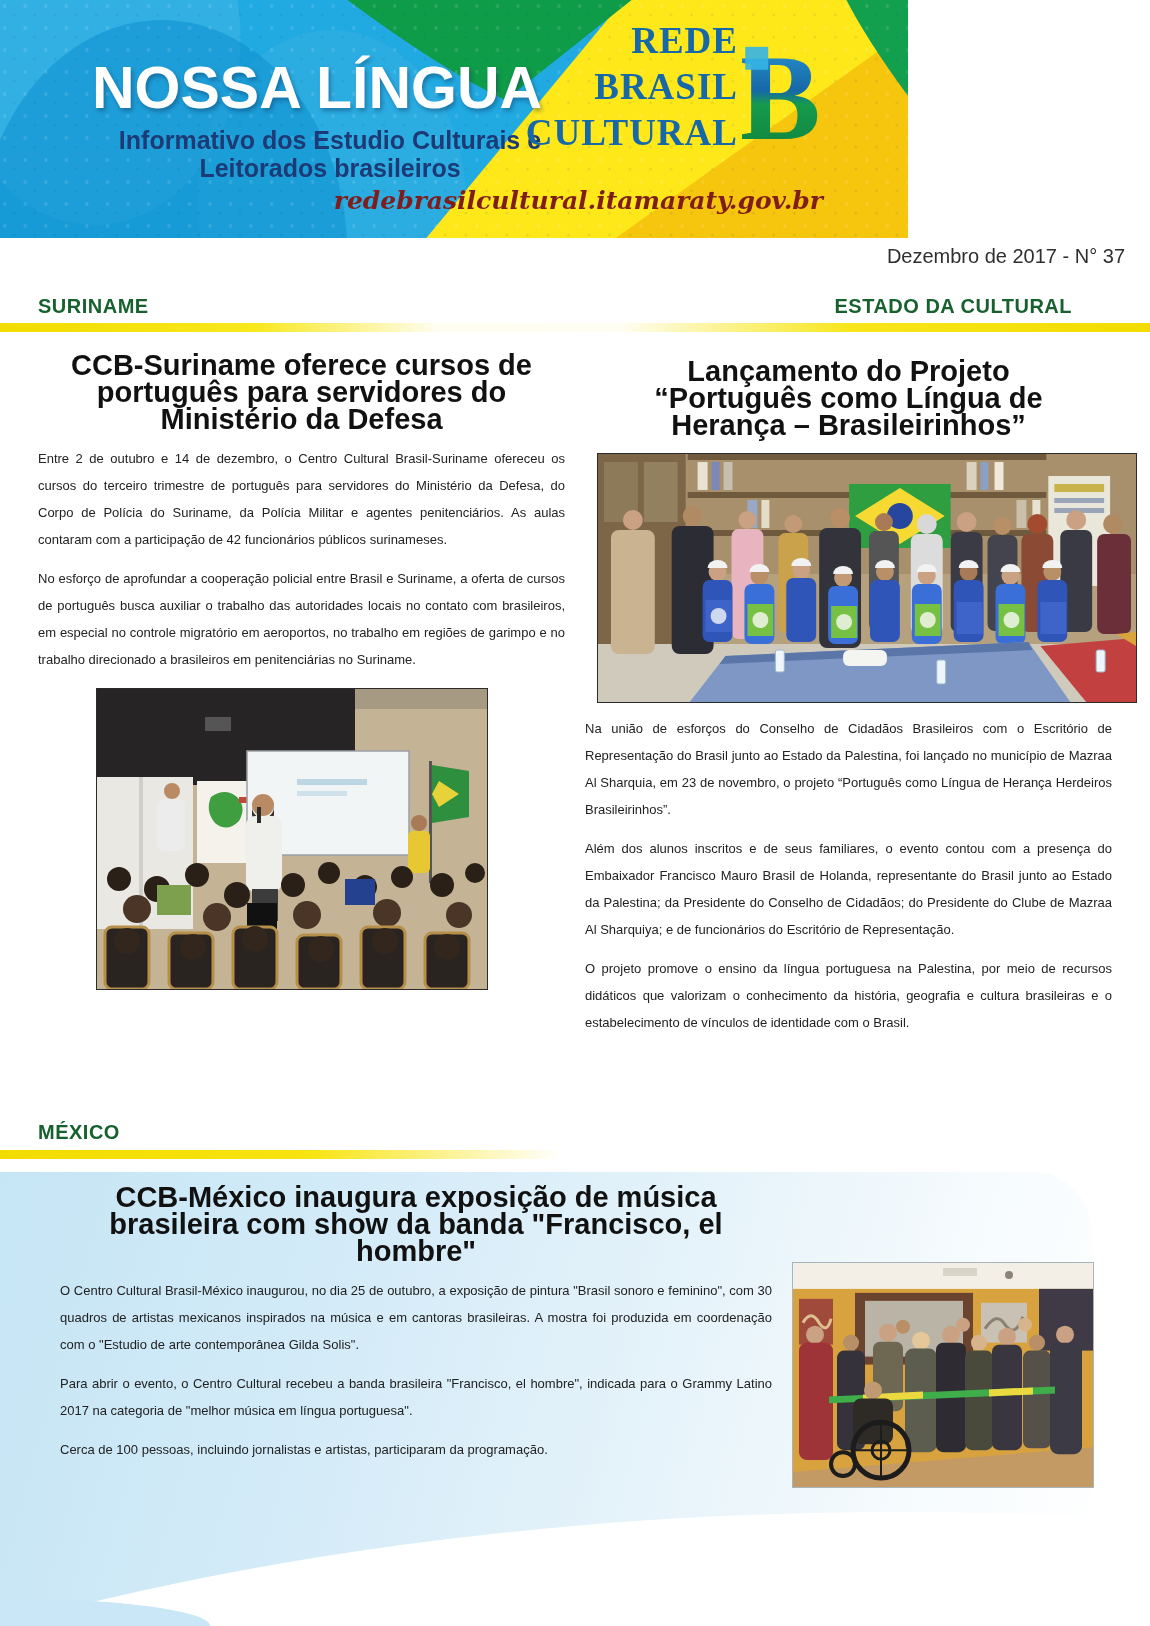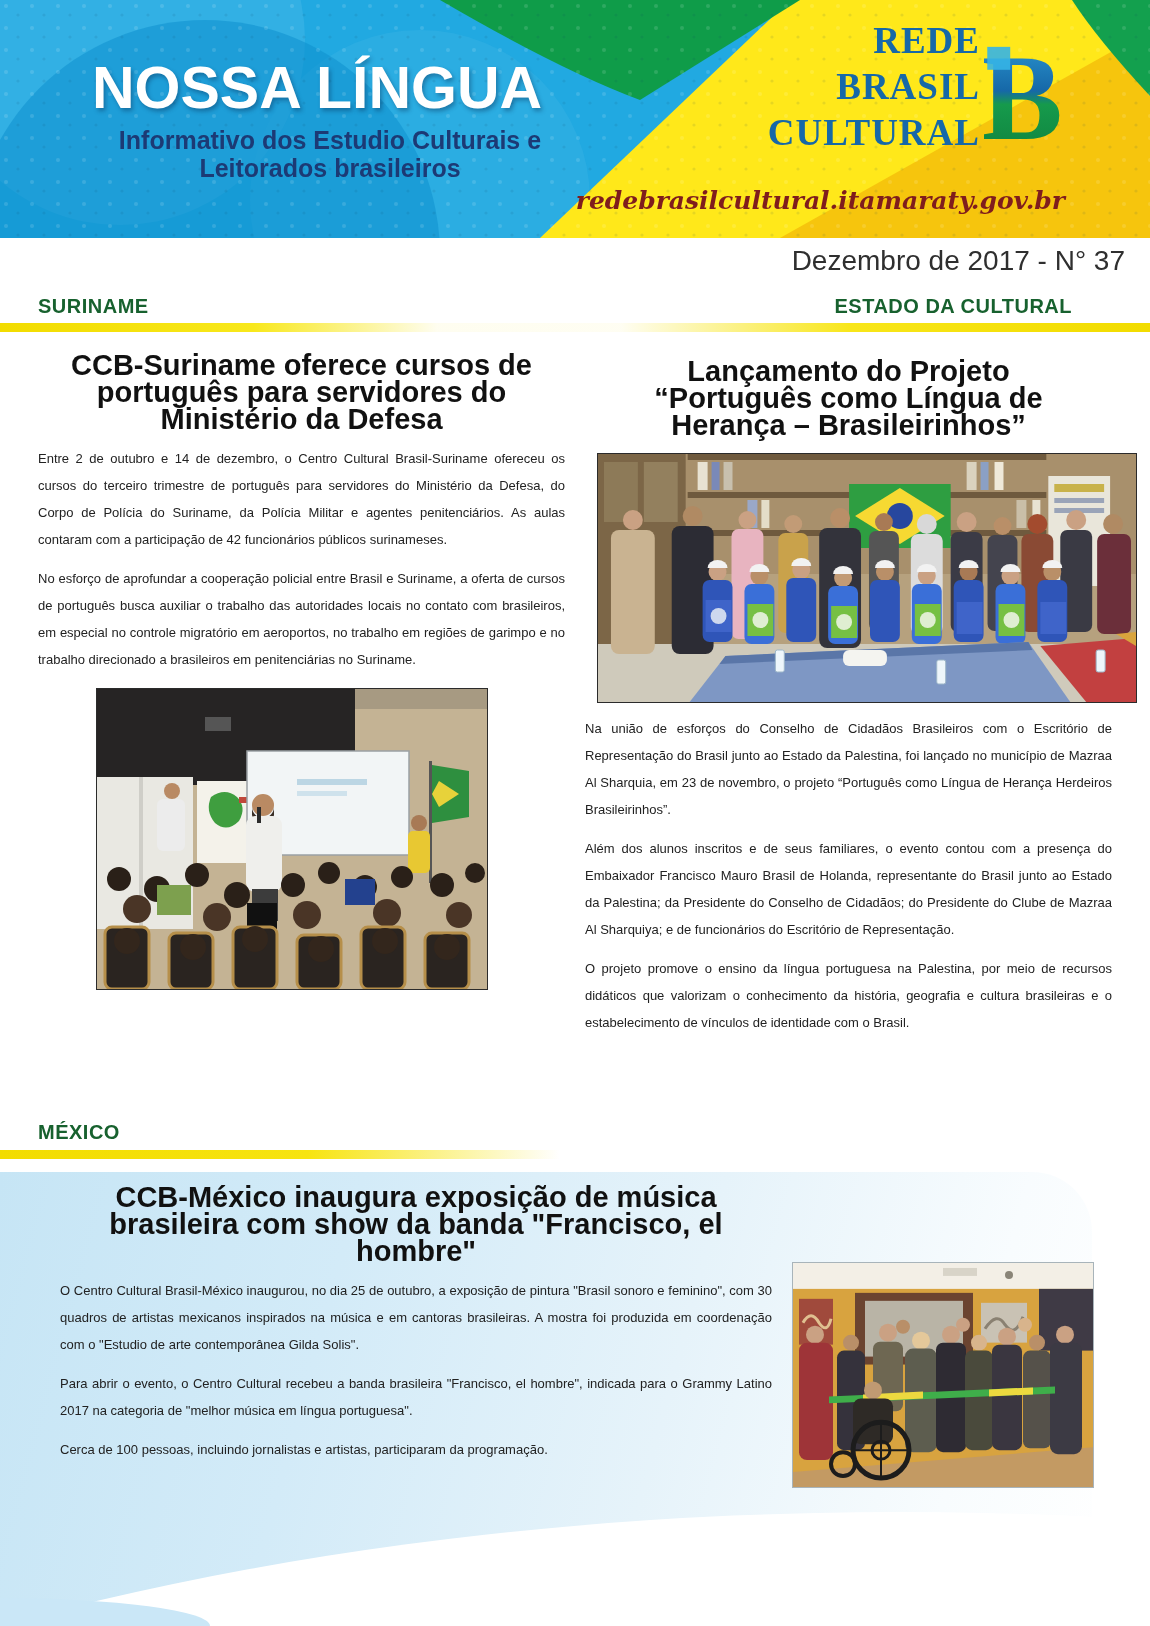--- a/index.html
+++ b/index.html
@@ -2,21 +2,21 @@
 <html lang="pt"><head>
 <meta charset="utf-8">
 <style>
   html,body { margin:0; padding:0; background:#ffffff; }
   .page {
     position:relative; width:1150px; height:1626px; margin:0 auto;
     background:#ffffff; overflow:hidden;
     font-family:"Liberation Sans", sans-serif; color:#222;
   }
   
-  .banner { position:absolute; left:0; top:0; width:1150px; height:238px; background:#21a9e1; }
+  .banner { position:absolute; left:0; top:0; width:908px; height:238px; background:#21a9e1; }
   .banner-bg { position:absolute; left:0; top:0; width:100%; height:100%; display:block; }
   .banner-title {
     position:absolute; left:92px; top:54px; font-size:59px; font-weight:bold; color:#ffffff;
     letter-spacing:0; text-shadow:2px 3px 4px rgba(8,40,80,.38); white-space:nowrap;
   }
   .banner-subtitle {
     position:absolute; left:95px; top:126px; width:470px; text-align:center;
     font-size:25px; font-weight:bold; color:#1c3a75; line-height:28px;
   }
   .banner-subtitle span { display:block; }
@@ -25,21 +25,21 @@
     font-family:"Liberation Serif", serif; font-weight:bold; font-size:37px; line-height:46px;
     color:#1668a8; letter-spacing:1px;
   }
   .brand span { display:block;margin-left:28px; }
   .brand-logo { position:absolute; right:80px; top:20px; width:86px; height:152px; }
   .website {
     position:absolute; right:85px; top:186px; font-family:"DejaVu Serif", serif;
     font-style:italic; font-weight:bold; font-size:25px; color:#7f1d1d; white-space:nowrap;
   }
   
-  .issue { position:absolute; right:25px; top:245px; font-size:28px; color:#2f2f2f; }
+  .issue { position:absolute; right:25px; top:245px; font-size:20px; color:#2f2f2f; }
   
   .sec-h { position:absolute; font-size:20px; font-weight:bold; color:#17612e; letter-spacing:.5px; }
   .sec-sur { left:38px; top:295px; }
   .sec-pal { right:78px; top:295px; }
   .sec-mex { left:38px; top:1121px; }
   .bar { position:absolute; height:9px; }
   .bar-top {
     left:0; top:323px; width:1150px;
     background:linear-gradient(to right,#f2dc00 0%, #f8e81c 22%, rgba(250,240,130,.12) 38%,
       rgba(250,240,130,.10) 54%, #f8e61a 74%, #f2dc00 100%);

